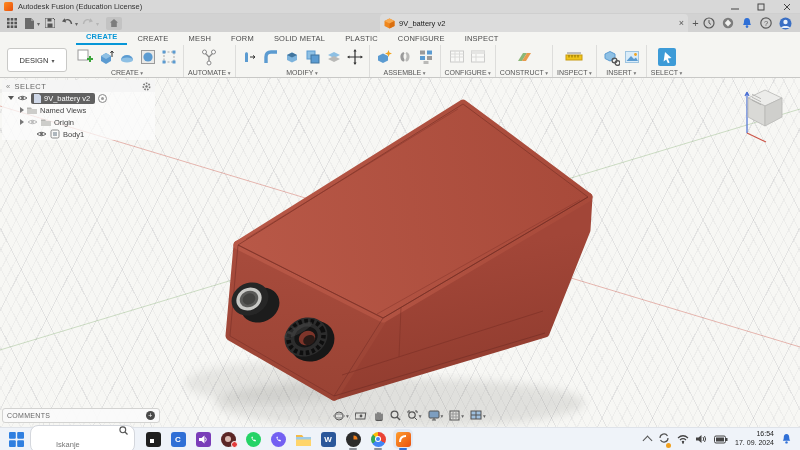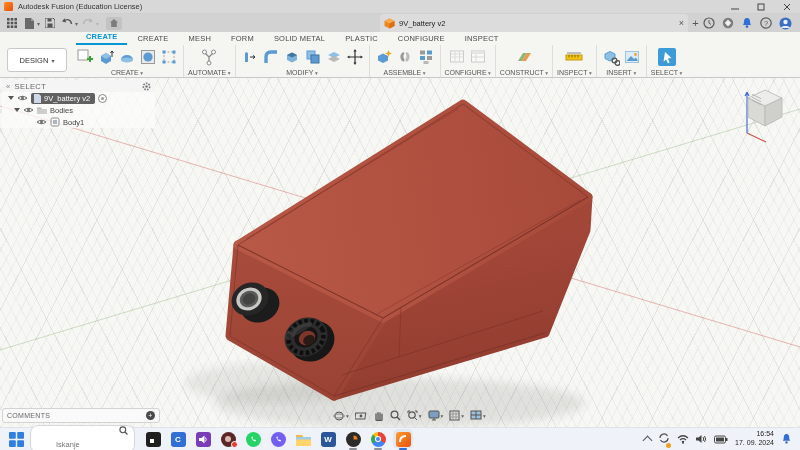--- a/index.html
+++ b/index.html
@@ -519,34 +519,42 @@
             <path d="M0 0 H5 L7 2 V9 H0 Z" fill="#cfd8e8"></path>
           </svg>
         <span>9V_battery v2</span>
       </span>
       <span class="radio">
           <i></i>
         </span>
     </div>
 
 
-
-
-    <div class="trow" style="padding-left:12px">
-      <span class="caret-o"></span>
-      <svg width="11" height="8">
-          <path d="M1 4 Q5.5 0.5 10 4 Q5.5 7.5 1 4 Z" fill="none" stroke="#666"></path>
-          <circle cx="5.5" cy="4" r="1.4" fill="#666"></circle>
-        </svg>
+    <div class="trow" style="padding-left:18px">
+      <span class="caret-c"></span>
       <svg width="10" height="8">
           <path d="M0 1.5 H4 L5 3 H10 V8 H0 Z" fill="#b5b5b2"></path>
           <rect x="0" y="3" width="10" height="5" fill="#cdcdca"></rect>
         </svg>
-      <span>Bodies</span>
-    </div>
+      <span>Named Views</span>
+    </div>
+
+    <div class="trow" style="padding-left:18px">
+      <span class="caret-c"></span>
+      <svg width="11" height="8">
+          <path d="M1 4 Q5.5 0.5 10 4 Q5.5 7.5 1 4 Z" fill="none" stroke="#b9b9b9"></path>
+          <circle cx="5.5" cy="4" r="1.4" fill="#b9b9b9"></circle>
+        </svg>
+      <svg width="10" height="8">
+          <path d="M0 1.5 H4 L5 3 H10 V8 H0 Z" fill="#b5b5b2"></path>
+          <rect x="0" y="3" width="10" height="5" fill="#cdcdca"></rect>
+        </svg>
+      <span>Origin</span>
+    </div>
+
 
     <div class="trow" style="padding-left:34px">
       <svg width="11" height="8">
           <path d="M1 4 Q5.5 0.5 10 4 Q5.5 7.5 1 4 Z" fill="none" stroke="#666"></path>
           <circle cx="5.5" cy="4" r="1.4" fill="#666"></circle>
         </svg>
       <svg width="10" height="10">
           <rect x="1" y="1" width="8" height="8" rx="1.5" fill="none" stroke="#8a8a8a"></rect>
           <rect x="3" y="3" width="4" height="4" fill="#aeb6bd"></rect>
         </svg>

